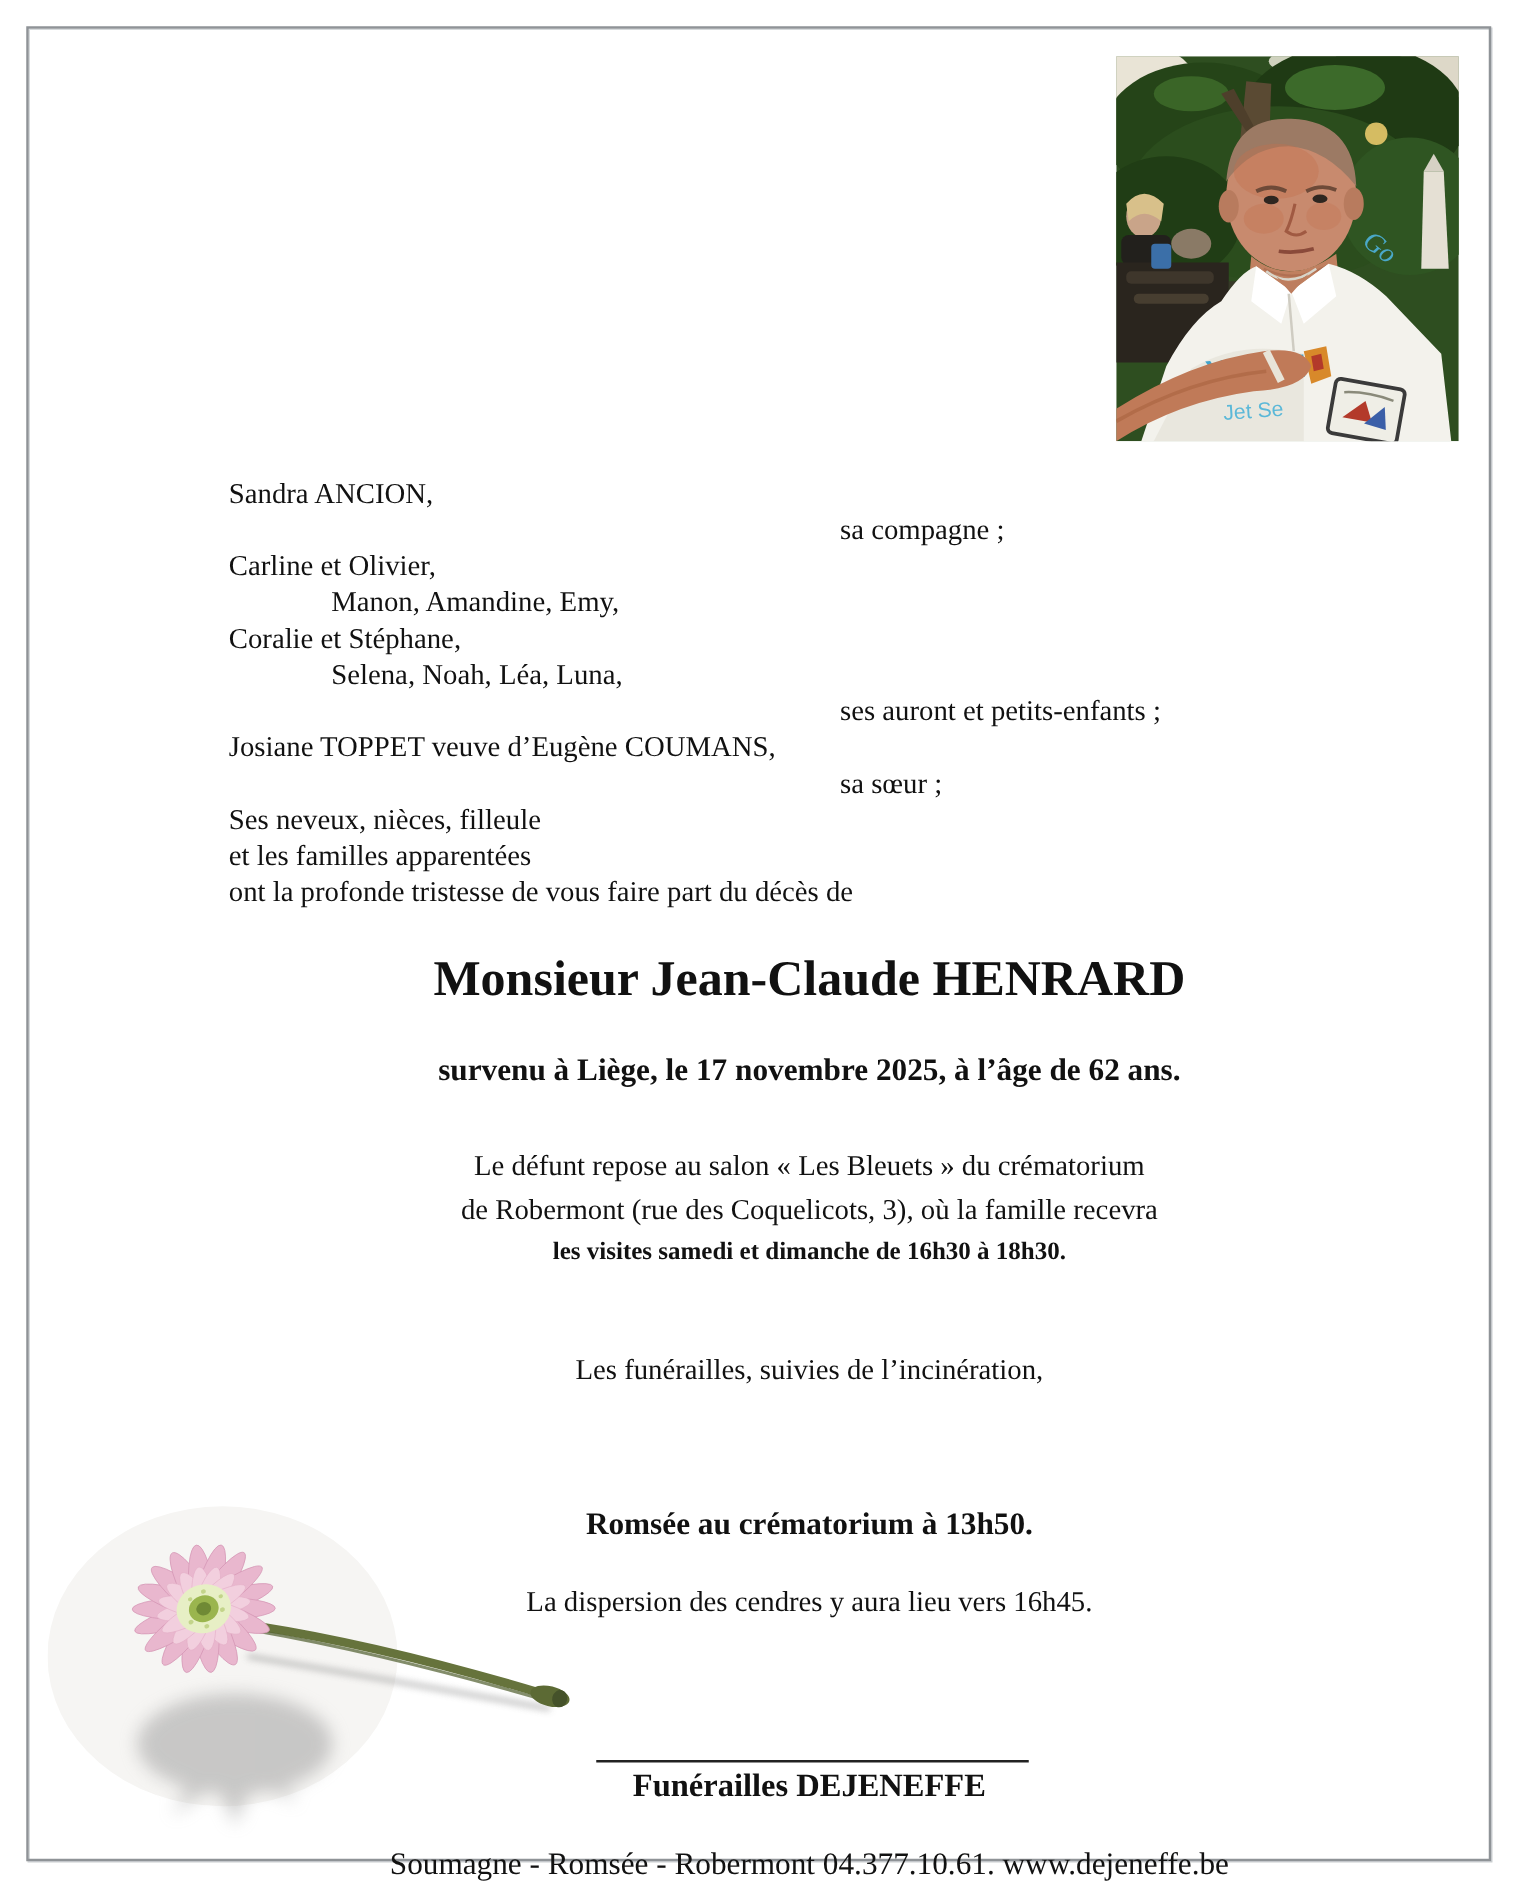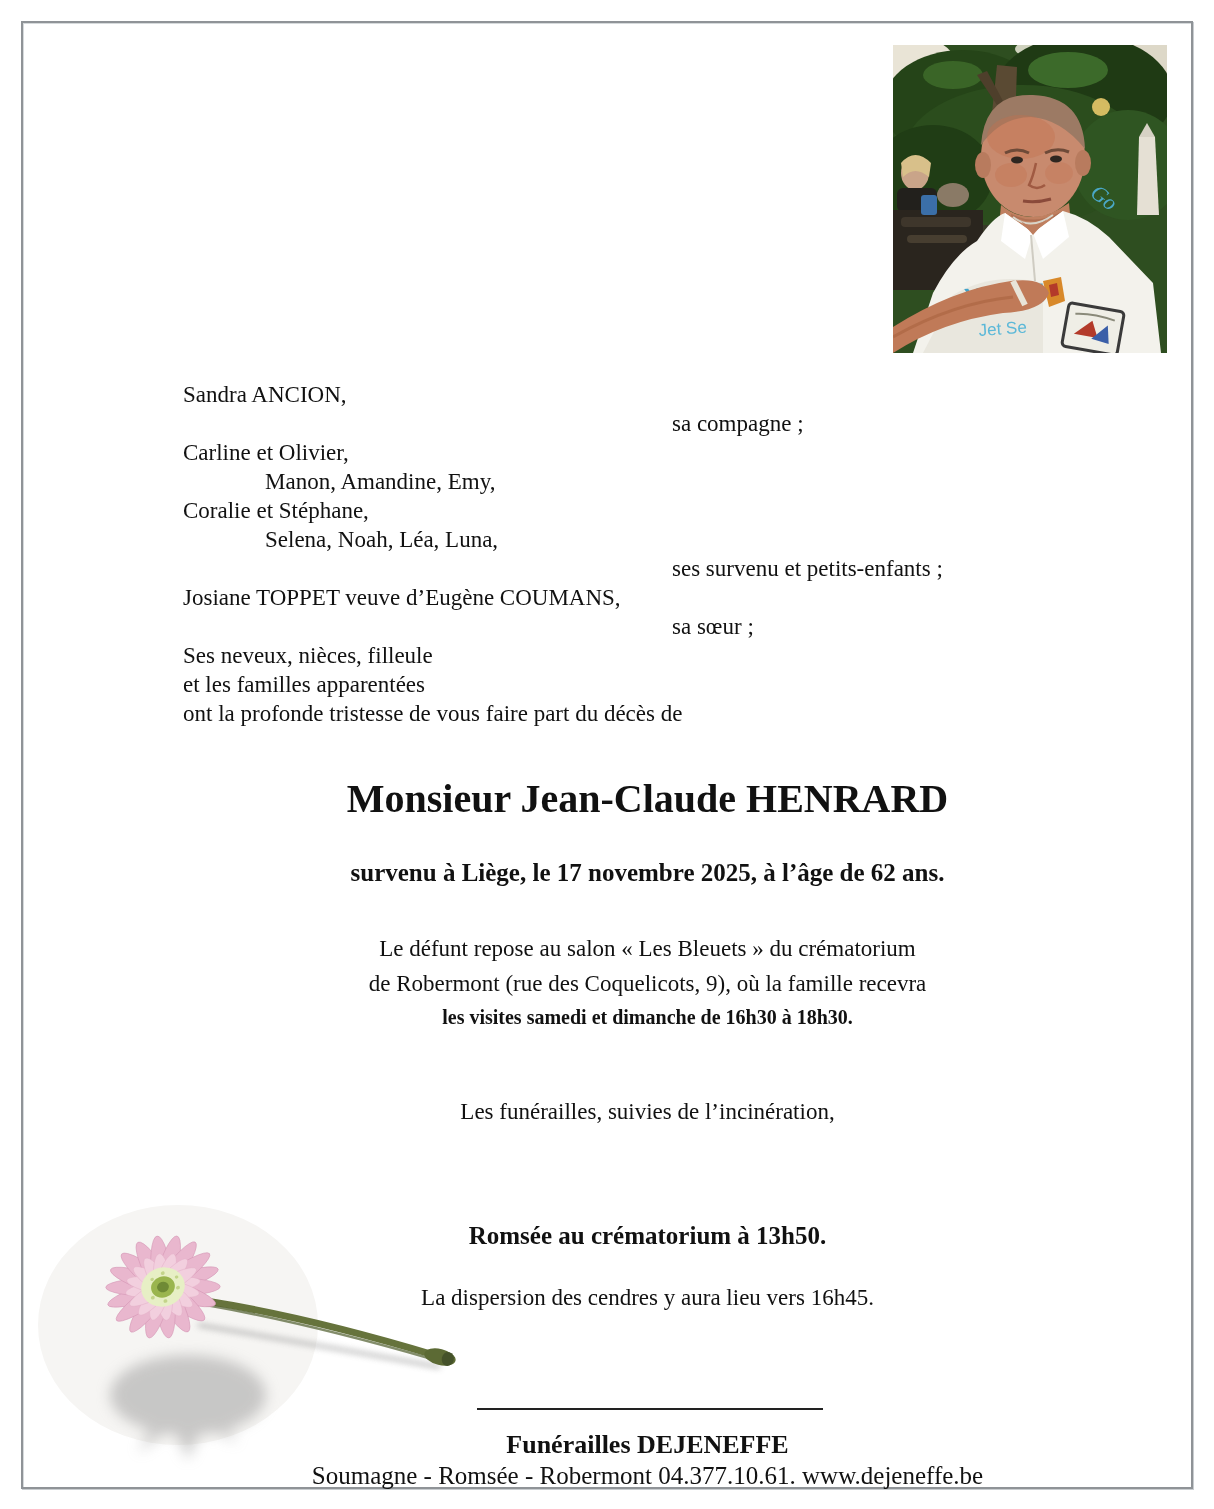--- a/index.html
+++ b/index.html
@@ -13,31 +13,31 @@
     border:2px solid #8f9397;
     box-shadow:1px 1px 0 #c9cdd0, inset 1px 1px 0 #d6dadc;
     background:#fff;
   }
   
   .fam{position:absolute;font-size:23px;line-height:23px;white-space:nowrap;}
   .fam.name{left:183px;}
   .fam.child{left:265px;}
   .fam.rel{left:672px;}
   
-  .centercol{position:absolute;left:100px;top:16px;width:1095px;height:1447px;pointer-events:none;}
+  .centercol{position:absolute;left:100px;top:0;width:1095px;height:1447px;pointer-events:none;}
   .cline{position:absolute;left:0;right:0;text-align:center;white-space:nowrap;line-height:1.15;}
   .title{font-size:40px;font-weight:bold;}
   .sub{font-size:25px;font-weight:bold;}
   .body23{font-size:23px;}
   .bold24{font-size:20px;font-weight:bold;}
   .big{font-size:34px;font-weight:bold;}
   .bold25{font-size:25px;font-weight:bold;}
   .italic24{font-size:24px;font-style:italic;}
   .foot-bold{font-size:26px;font-weight:bold;}
-  .foot{font-size:25px;}
+  .foot{font-size:25px;margin-top:32px;}
   .divider{position:absolute;left:477px;top:1408px;width:346px;height:0;border-top:2px solid #222;}
   .photo{position:absolute;left:893px;top:45px;width:274px;height:308px;}
   .flower{position:absolute;left:38px;top:1185px;width:430px;height:295px;}
 </style>
 </head>
 <body>
 
 <div class="frame"></div>
 
 <svg class="photo" viewBox="0 0 274 308" role="img">
@@ -131,33 +131,33 @@
     <path d="M120 236 L132 260" stroke="#e8e4d8" stroke-width="6"></path>
   </g>
 </svg>
 
 <div class="fam name" style="top:383px">Sandra ANCION,</div>
 <div class="fam rel" style="top:412px">sa compagne ;</div>
 <div class="fam name" style="top:441px">Carline et Olivier,</div>
 <div class="fam child" style="top:470px">Manon, Amandine, Emy,</div>
 <div class="fam name" style="top:499px">Coralie et Stéphane,</div>
 <div class="fam child" style="top:528px">Selena, Noah, Léa, Luna,</div>
-<div class="fam rel" style="top:557px">ses survenu et petits-enfants ;</div>
+<div class="fam rel" style="top:557px">ses auront et petits-enfants ;</div>
 <div class="fam name" style="top:586px">Josiane TOPPET veuve d’Eugène COUMANS,</div>
 <div class="fam rel" style="top:615px">sa sœur ;</div>
 <div class="fam name" style="top:644px">Ses neveux, nièces, filleule</div>
 <div class="fam name" style="top:673px">et les familles apparentées</div>
 <div class="fam name" style="top:702px">ont la profonde tristesse de vous faire part du décès de</div>
 
 <div class="centercol">
   <div class="cline title" style="top:760px">Monsieur Jean-Claude HENRARD</div>
   <div class="cline sub" style="top:843px">survenu à Liège, le 17 novembre 2025, à l’âge de 62 ans.</div>
 
   <div class="cline body23" style="top:920px">Le défunt repose au salon « Les Bleuets » du crématorium</div>
-  <div class="cline body23" style="top:955px">de Robermont (rue des Coquelicots, 9), où la famille recevra</div>
+  <div class="cline body23" style="top:955px">de Robermont (rue des Coquelicots, 3), où la famille recevra</div>
   <div class="cline bold24" style="top:990px">les visites samedi et dimanche de 16h30 à 18h30.</div>
 
   <div class="cline body23" style="top:1083px">Les funérailles, suivies de l’incinération,</div>
 
   <div class="cline bold25" style="top:1206px">Romsée au crématorium à 13h50.</div>
   <div class="cline body23" style="top:1269px">La dispersion des cendres y aura lieu vers 16h45.</div>
 
   <div class="cline foot-bold" style="top:1414px">Funérailles DEJENEFFE</div>
   <div class="cline foot" style="top:1446px">Soumagne - Romsée - Robermont 04.377.10.61. www.dejeneffe.be</div>
 </div>

